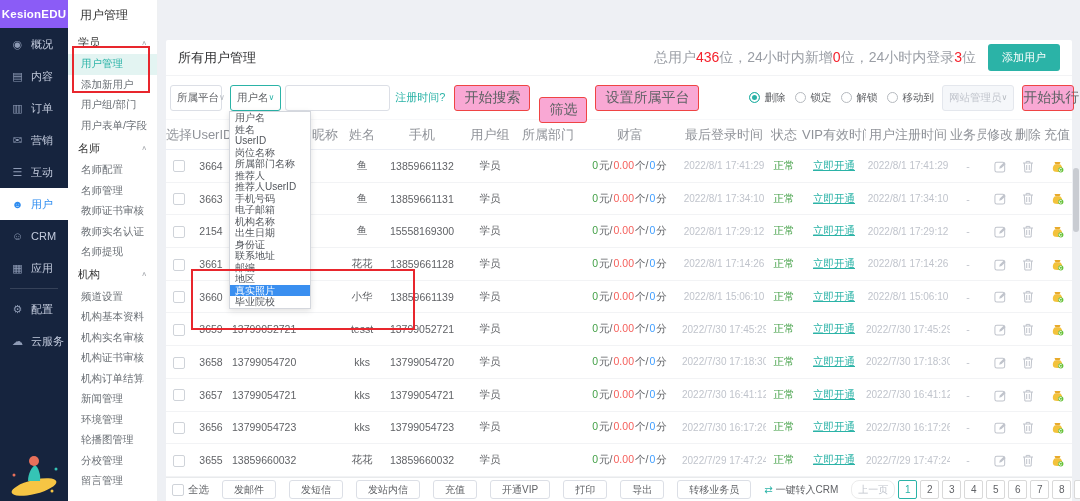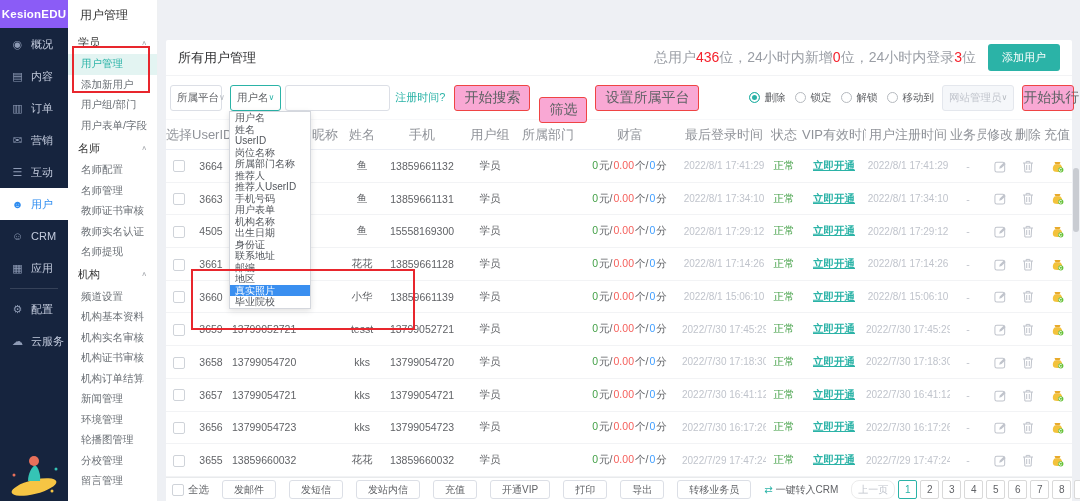--- a/index.html
+++ b/index.html
@@ -75,21 +75,21 @@
   .thead > div:nth-child(13){width:84px}.thead > div:nth-child(14){width:36px}.thead > div:nth-child(15){width:28px}
   .thead > div:nth-child(16){width:28px}.thead > div:nth-child(17){width:30px}
   .tbody { height:327px; overflow:hidden; }
   .trow { height:32.7px; display:flex; align-items:center; border-bottom:1px solid #f2f3f5; font-size:10.5px; color:#606266; }
   .trow .c { text-align:center; white-space:nowrap; overflow:hidden; }
   .c-sel{width:26px}.c-uid{width:38px}.c-uname{width:78px;text-align:left !important;padding-left:2px}
   .c-nick{width:34px}.c-name{width:40px}.c-phone{width:80px}.c-group{width:56px}.c-dept{width:60px}
   .c-wealth{width:104px}.c-login{width:84px;color:#c0c4cc;font-size:10px}.c-status{width:36px;color:#43a047}
   .c-vip{width:64px}.c-reg{width:84px;color:#c0c4cc;font-size:10px}.c-agent{width:36px;color:#c0c4cc}
   .c-edit{width:28px}.c-del{width:28px}.c-charge{width:30px}
-  .c-vip span { color:#2bb3a7; text-decoration:underline; cursor:pointer;font-weight:bold; }
+  .c-vip span { color:#2bb3a7; text-decoration:underline; cursor:pointer; }
   .cb { display:inline-block; width:12px; height:12px; border:1px solid #cfd3d9; border-radius:2px; background:#fff; cursor:pointer; vertical-align:middle; }
   .wg{color:#43a047}.wr{color:#f5605c}.wb{color:#409eff}.wu{color:#606266;margin:0 1px}
   .icon-btn { display:inline-flex; cursor:pointer; vertical-align:middle; }
 
   
   .tfoot { position:absolute; left:0; right:0; bottom:0; height:24px; background:#fff; border-top:1px solid #e8eaec; display:flex; align-items:center; padding:0 6px; gap:13px; z-index:20; }
   .select-all { display:flex; align-items:center; gap:4px; font-size:10.5px; color:#606266; cursor:pointer; white-space:nowrap; }
   .fbtn { height:19px; background:#fff; border:1px solid #dcdfe6; border-radius:3px; font-size:10px; color:#606266; padding:0 11px; cursor:pointer; white-space:nowrap; }
   .crm { display:flex; align-items:center; gap:3px; font-size:10px; color:#606266; cursor:pointer; white-space:nowrap; }
   .crm .crm-ic { color:#2bb3a7; font-size:10px; }
@@ -394,21 +394,21 @@
               <svg width="13" height="13" viewBox="0 0 13 13">
                 <path d="M3.5 4.5C2 6 1.5 8 2 10c.3 1.3 1.5 2 4.5 2s4.2-.7 4.5-2c.5-2 0-4-1.5-5.5z" fill="#f3c23c"></path>
                 <path d="M4.5 4.5l-1-2.5h6l-1 2.5z" fill="#e8aa2a"></path>
                 <circle cx="9.8" cy="9.8" r="2.6" fill="#67c23a"></circle>
                 <path d="M10.8 9a1.4 1.4 0 100 1.6" fill="none" stroke="#fff" stroke-width="0.9"></path>
               </svg>
             </span></div>
         </div>
         <div class="trow">
           <div class="c c-sel"><span class="cb"></span></div>
-          <div class="c c-uid">4505</div>
+          <div class="c c-uid">2154</div>
           <div class="c c-uname"></div>
           <div class="c c-nick"></div>
           <div class="c c-name">鱼</div>
           <div class="c c-phone">15558169300</div>
           <div class="c c-group">学员</div>
           <div class="c c-dept"></div>
           <div class="c c-wealth"><span class="wg">0</span><span class="wu">元/</span><span class="wr">0.00</span><span class="wu">个/</span><span class="wb">0</span><span class="wu">分</span></div>
           <div class="c c-login">2022/8/1 17:29:12</div>
           <div class="c c-status">正常</div>
           <div class="c c-vip"><span>立即开通</span></div>
@@ -717,21 +717,21 @@
 
   <div class="dropdown">
     <div class="dd-item">用户名</div>
       <div class="dd-item">姓名</div>
       <div class="dd-item">UserID</div>
       <div class="dd-item">岗位名称</div>
       <div class="dd-item">所属部门名称</div>
       <div class="dd-item">推荐人</div>
       <div class="dd-item">推荐人UserID</div>
       <div class="dd-item">手机号码</div>
-      <div class="dd-item">用户表单</div>
+      <div class="dd-item">电子邮箱</div>
       <div class="dd-item">机构名称</div>
       <div class="dd-item">出生日期</div>
       <div class="dd-item">身份证</div>
       <div class="dd-item">联系地址</div>
       <div class="dd-item">邮编</div>
       <div class="dd-item">地区</div>
       <div class="dd-item active">真实照片</div>
       <div class="dd-item">毕业院校</div>
   </div>
 

